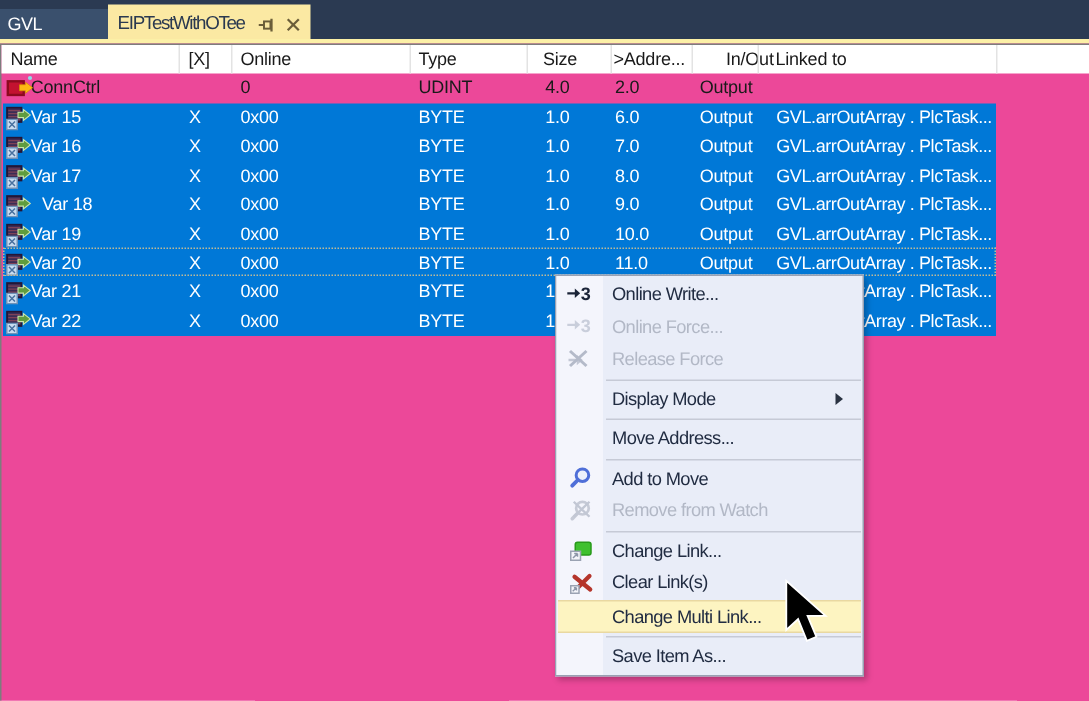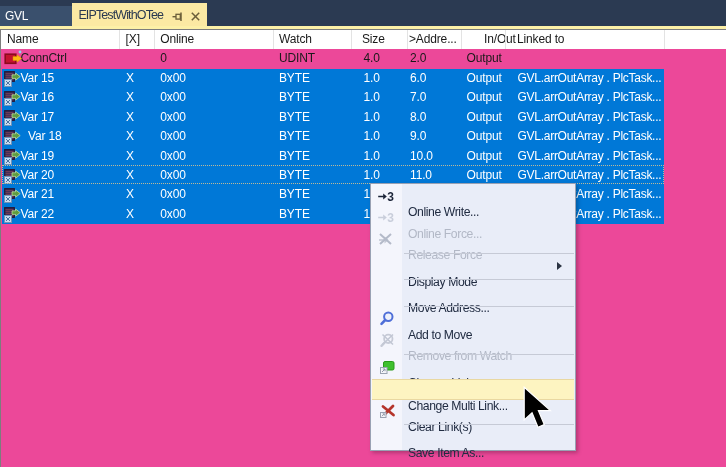--- a/index.html
+++ b/index.html
@@ -26,21 +26,21 @@
 .focusrow { position:absolute; left:2px; top:165.4px; width:661.5px; height:18.6px;
   border:1px dotted #bdb998; }
 
 
 #menu { position:absolute; left:370px; top:183px; width:206px; height:268px;
   background:#e9edf8; border:1px solid #99a1b3; box-shadow:2px 2px 4px rgba(0,0,0,0.25);
   padding-top:2.2px; }
 #menu .istrip { position:absolute; left:0; top:0; width:31px; height:266px; background:#f4f5fc; }
 .mi { position:relative; height:21.5px; }
 .mi .label { position:absolute; left:37px; top:0; height:21.5px; line-height:21.5px;
-  font-size:12.2px; letter-spacing:-0.4px; color:#212c42; white-space:pre;margin-top:16px; }
+  font-size:12.2px; letter-spacing:-0.4px; color:#212c42; white-space:pre; }
 .mi.dis .label { color:#b2b8c6; }
 .mi .ic { position:absolute; left:4px; top:2.5px; width:24px; height:16px; text-align:center; }
 .msep { height:5px; position:relative; }
 .msep div { position:absolute; left:33px; right:1px; top:2px; height:1px; background:#c6cad6; }
 .mi.hl { background:#fdf4c1; border-top:1px solid #e9d8a1; border-bottom:1px solid #e9d8a1;
   margin:0.5px 1px; height:21.5px; }
 .mi.hl .label { left:36px; }
 .subarrow { position:absolute; right:13px; top:6.5px; width:0; height:0;
   border-left:5px solid #2a3342; border-top:4px solid transparent; border-bottom:4px solid transparent; }
 
@@ -68,21 +68,21 @@
     </svg>
   </div>
   <div id="yline"></div>
   <div id="topborder"></div>
   <div id="leftborder"></div>
 
   <div id="header">
     <span class="h" style="left:6px">Name</span>
     <span class="h" style="left:124.6px">[X]</span>
     <span class="h" style="left:159.3px">Online</span>
-    <span class="h" style="left:278px">Watch</span>
+    <span class="h" style="left:278px">Type</span>
     <span class="h" style="left:361px">Size</span>
     <span class="h" style="left:408px">&gt;Addre...</span>
     <span class="h" style="left:483px">In/Out</span>
     <span class="h" style="left:516px">Linked to</span>
   </div>
   <div class="gl" style="left:119.1px"></div>
   <div class="gl" style="left:154.1px"></div>
   <div class="gl" style="left:272.5px"></div>
   <div class="gl" style="left:350.6px"></div>
   <div class="gl" style="left:406.5px"></div>
@@ -323,31 +323,31 @@
         <div></div>
       </div>
     <div class="mi">
         <span class="ic"><svg width="18" height="16" viewBox="0 0 18 16">
       <rect x="5.5" y="2.5" width="10.5" height="8.5" rx="1.5" fill="#3fc02e" stroke="#289a1a" stroke-width="1"></rect>
       <rect x="2.5" y="8.5" width="6.5" height="6" fill="#f4f5fa" stroke="#9aa2b2" stroke-width="1"></rect>
       <path d="M4 13 L7 10 M7 10 L7 12.2 M7 10 L4.8 10" stroke="#8d96a8" stroke-width="1"></path>
     </svg></span>
         <span class="label">Change Link...</span>
       </div>
-    <div class="mi hl">
-        <span class="label">Change Multi Link...</span>
-      </div>
     <div class="mi">
         <span class="ic"><svg width="18" height="16" viewBox="0 0 18 16">
       <path d="M5 3.5 L15.5 12 M15 3 L5.5 12.5" stroke="#b5352b" stroke-width="2.8" stroke-linecap="round"></path>
       <rect x="2.5" y="9.5" width="5.5" height="5" fill="#f4f5fa" stroke="#9aa2b2" stroke-width="1"></rect>
       <path d="M3.8 13.2 L6.3 10.8 M6.3 10.8 L6.3 12.6 M6.3 10.8 L4.6 10.8" stroke="#8d96a8" stroke-width="0.9"></path>
     </svg></span>
         <span class="label">Clear Link(s)</span>
       </div>
+    <div class="mi hl">
+        <span class="label">Change Multi Link...</span>
+      </div>
     <div class="msep">
         <div></div>
       </div>
     <div class="mi">
         <span class="label">Save Item As...</span>
       </div>
   </div>
 
   <svg id="cursor" width="31" height="47" viewBox="0 0 14.2 21.5">
     <path d="M0.55 0.55 L0.55 15.55 L4.15 12.25 L6.85 18.85 L9.75 17.65 L7.05 11.25 L12.55 11.25 Z" fill="#000000" stroke="#ffffff" stroke-width="0.55"></path>

